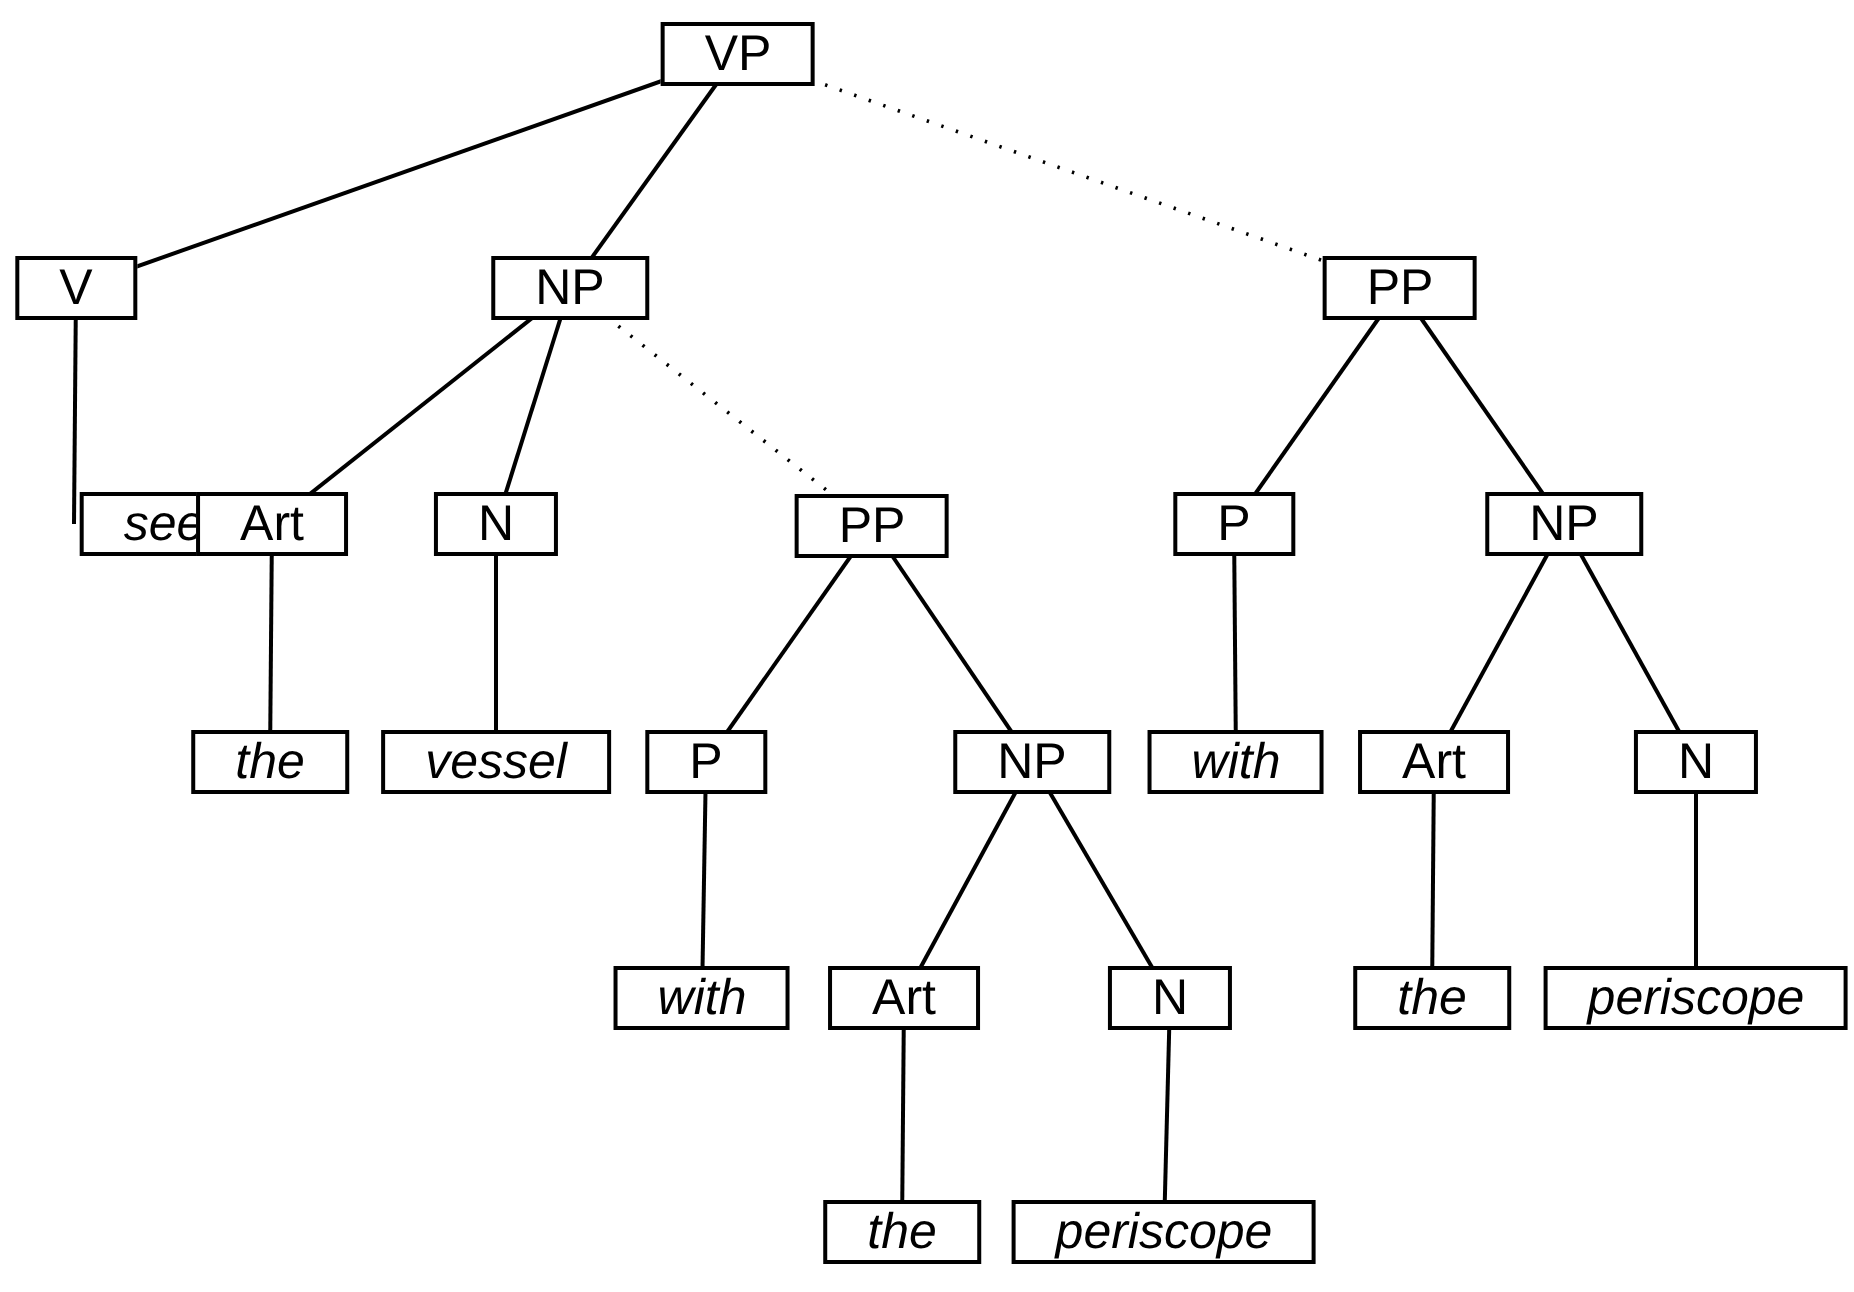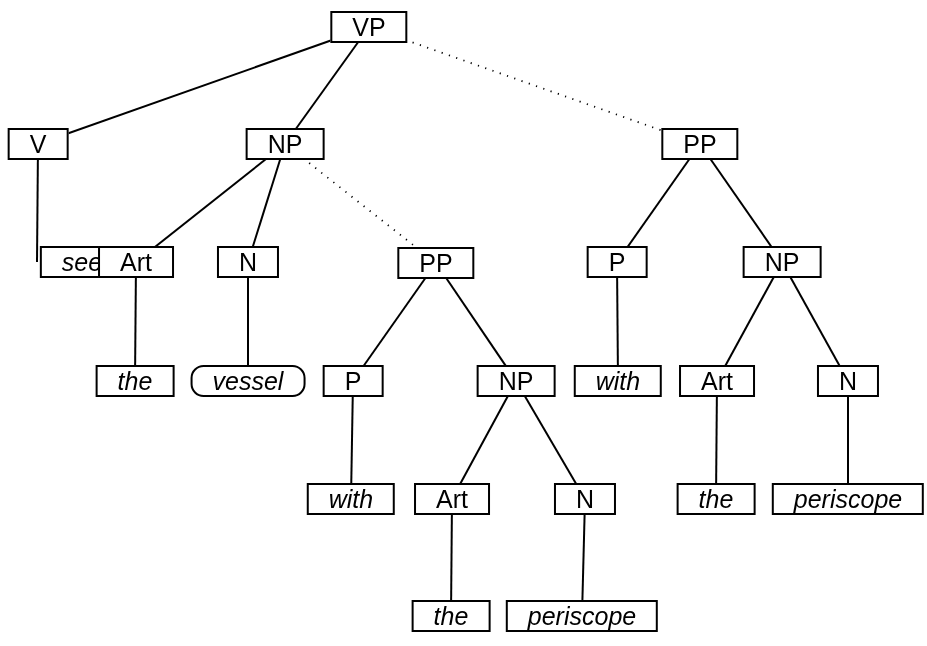--- a/index.html
+++ b/index.html
@@ -73,21 +73,21 @@
       <div class="node" style="left: 38px; top: 144px;">V</div>
       <div class="node" style="left: 285px; top: 144px;">NP</div>
       <div class="node" style="left: 700px; top: 144px;">PP</div>
       <div class="node italic" style="left: 37px; top: 262px; margin-left: 45px;">see</div>
       <div class="node" style="left: 136px; top: 262px;">Art</div>
       <div class="node" style="left: 248px; top: 262px;">N</div>
       <div class="node" style="left: 436px; top: 263px;">PP</div>
       <div class="node" style="left: 617px; top: 262px;">P</div>
       <div class="node" style="left: 782px; top: 262px;">NP</div>
       <div class="node italic" style="left: 135px; top: 381px;">the</div>
-      <div class="node italic" style="left: 248px; top: 381px; border-radius: 13px;">vessel</div>
+      <div class="node italic" style="left: 248px; top: 381px;">vessel</div>
       <div class="node" style="left: 353px; top: 381px;">P</div>
       <div class="node" style="left: 516px; top: 381px;">NP</div>
       <div class="node italic" style="left: 618px; top: 381px;">with</div>
       <div class="node" style="left: 717px; top: 381px;">Art</div>
       <div class="node" style="left: 848px; top: 381px;">N</div>
       <div class="node italic" style="left: 351px; top: 499px;">with</div>
       <div class="node" style="left: 452px; top: 499px;">Art</div>
       <div class="node" style="left: 585px; top: 499px;">N</div>
       <div class="node italic" style="left: 716px; top: 499px;">the</div>
       <div class="node italic" style="left: 848px; top: 499px;">periscope</div>

